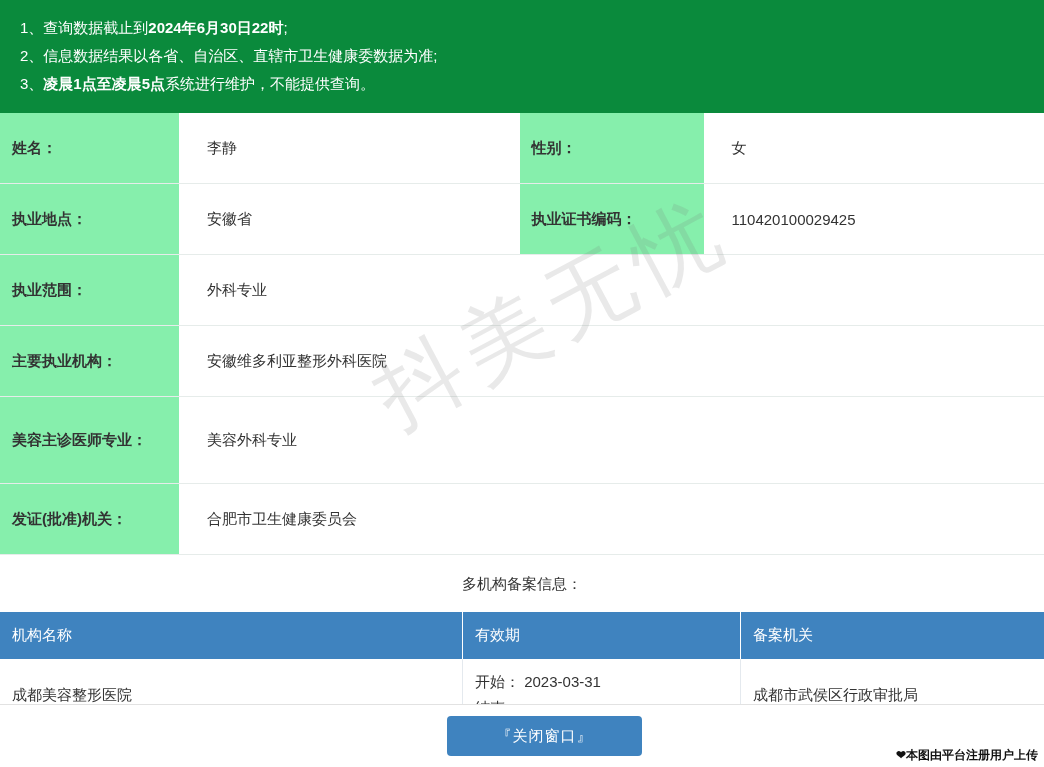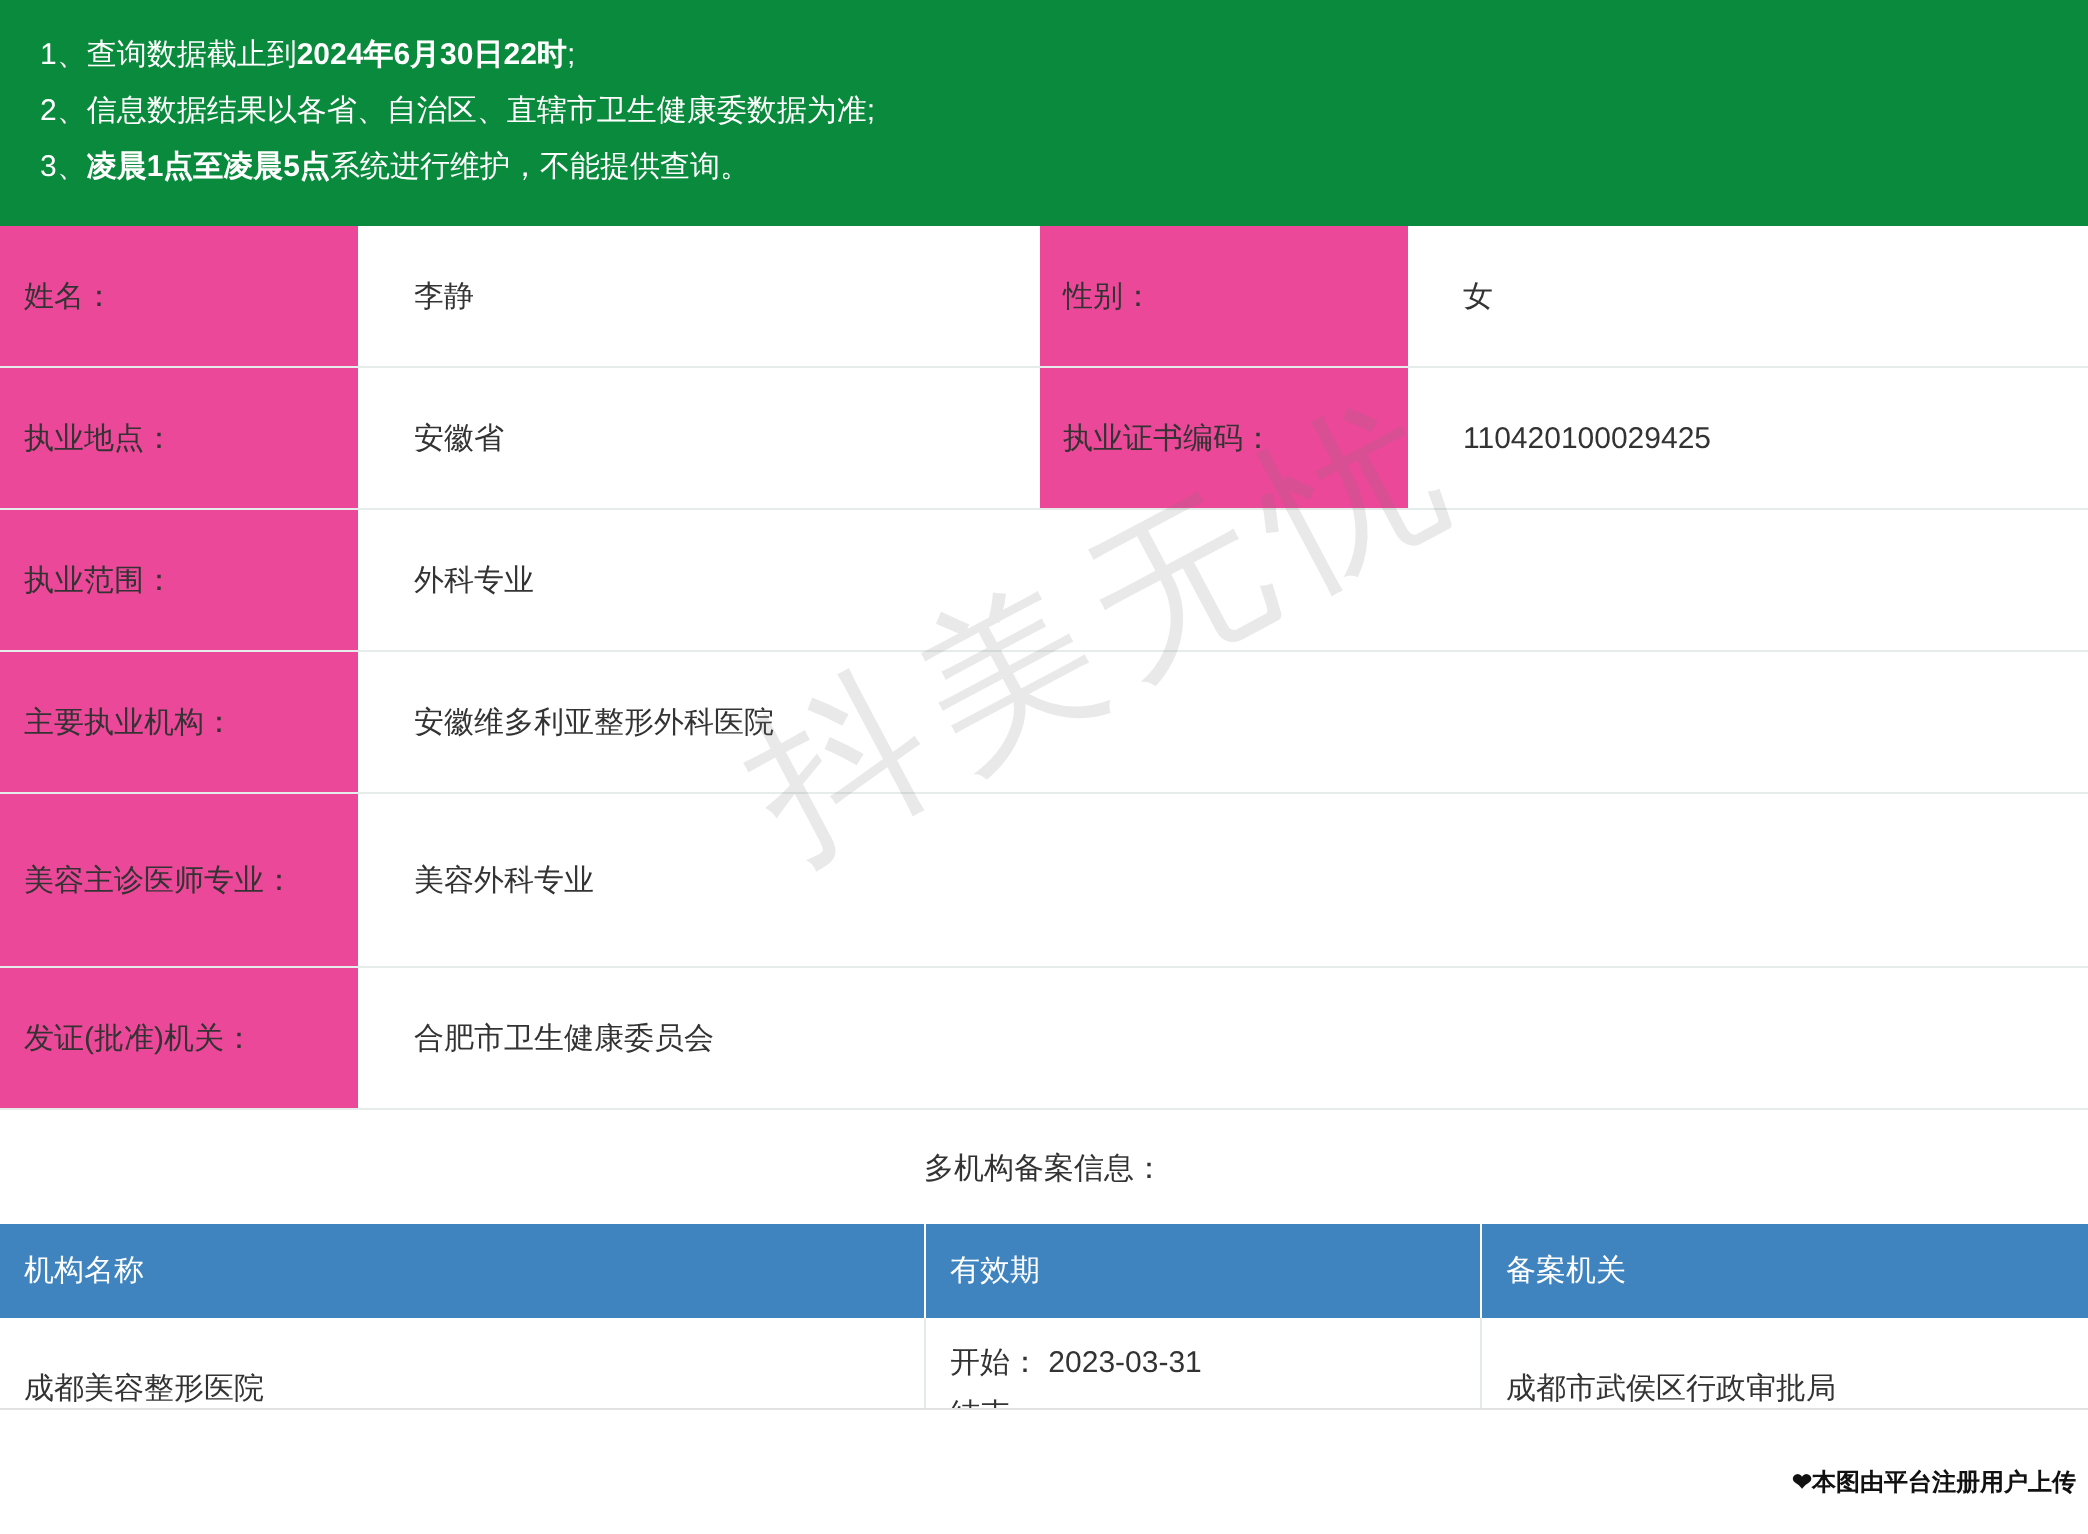--- a/index.html
+++ b/index.html
@@ -43,23 +43,24 @@
   }
   .info-table td {
     border-bottom: 1px solid #e6ecea;
     padding: 13px 12px 13px 12px;
     font-size: 15px;
     vertical-align: middle;
     color: #333;
     background: transparent;
   }
   .info-table td.label {
-    background: #ec4899;
+    background: #86efac;
     width: 155px;
     padding-left: 12px;
+    font-weight: bold;
   }
   .info-table td.label.l2 {
     width: 160px;
   }
   .info-table td.value {
     padding-left: 28px;
   }
   .info-table tr.first td {
     border-top: none;
   }
@@ -144,21 +145,21 @@
     border: none;
     border-radius: 4px;
     font-size: 15px;
     font-family: "Liberation Sans", sans-serif;
     cursor: pointer;
     letter-spacing: 1px;
   }
   .credit {
     position: absolute;
     right: 6px;
-    bottom: 17px;
+    bottom: 3px;
     font-size: 12px;
     color: #111;
     font-weight: bold;
     white-space: nowrap;
   }
 </style>
 </head>
 <body>
 
 <div class="notice">
@@ -227,14 +228,15 @@
           </div>
         </td>
         <td class="col-org">成都市武侯区行政审批局</td>
       </tr>
 
     </tbody>
   </table>
 </div>
 
 <div class="footer">
+  <button class="close-btn">『关闭窗口』</button>
   <div class="credit">❤本图由平台注册用户上传</div>
 </div>
 
 </body></html>

